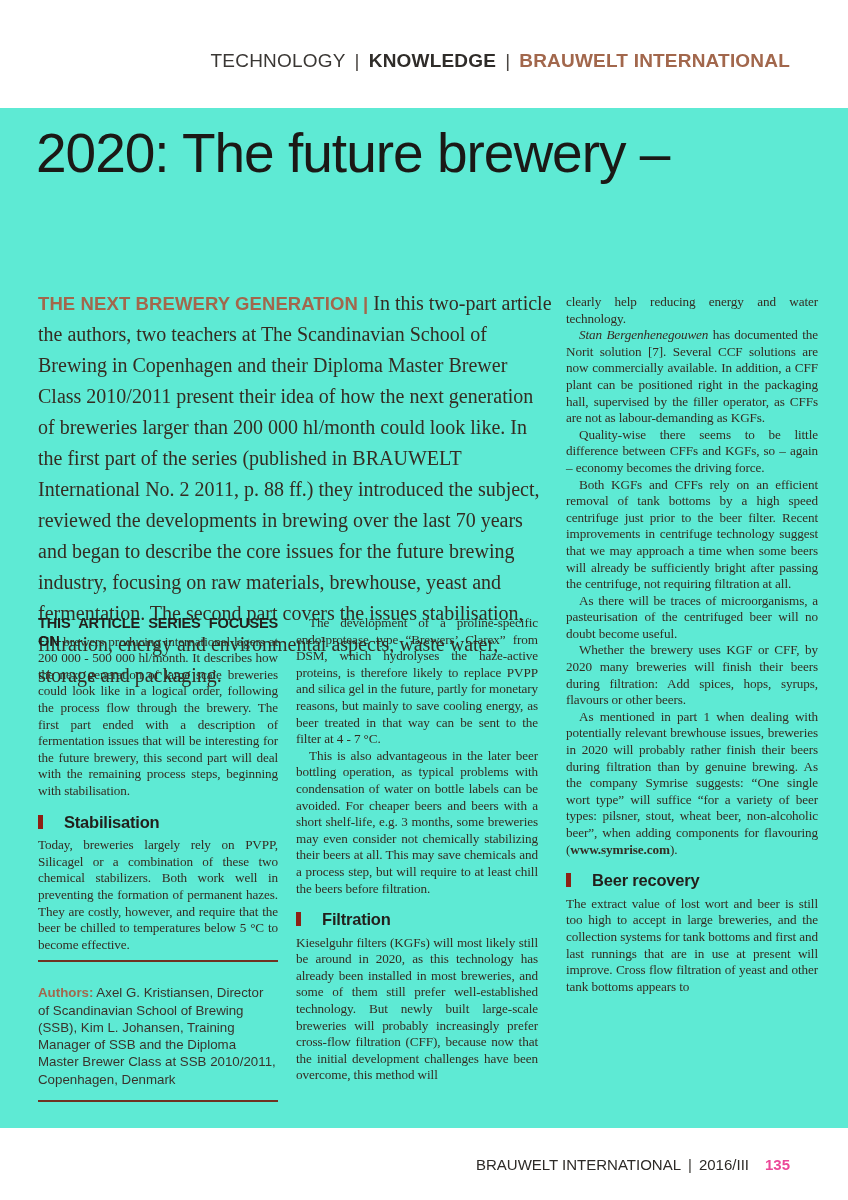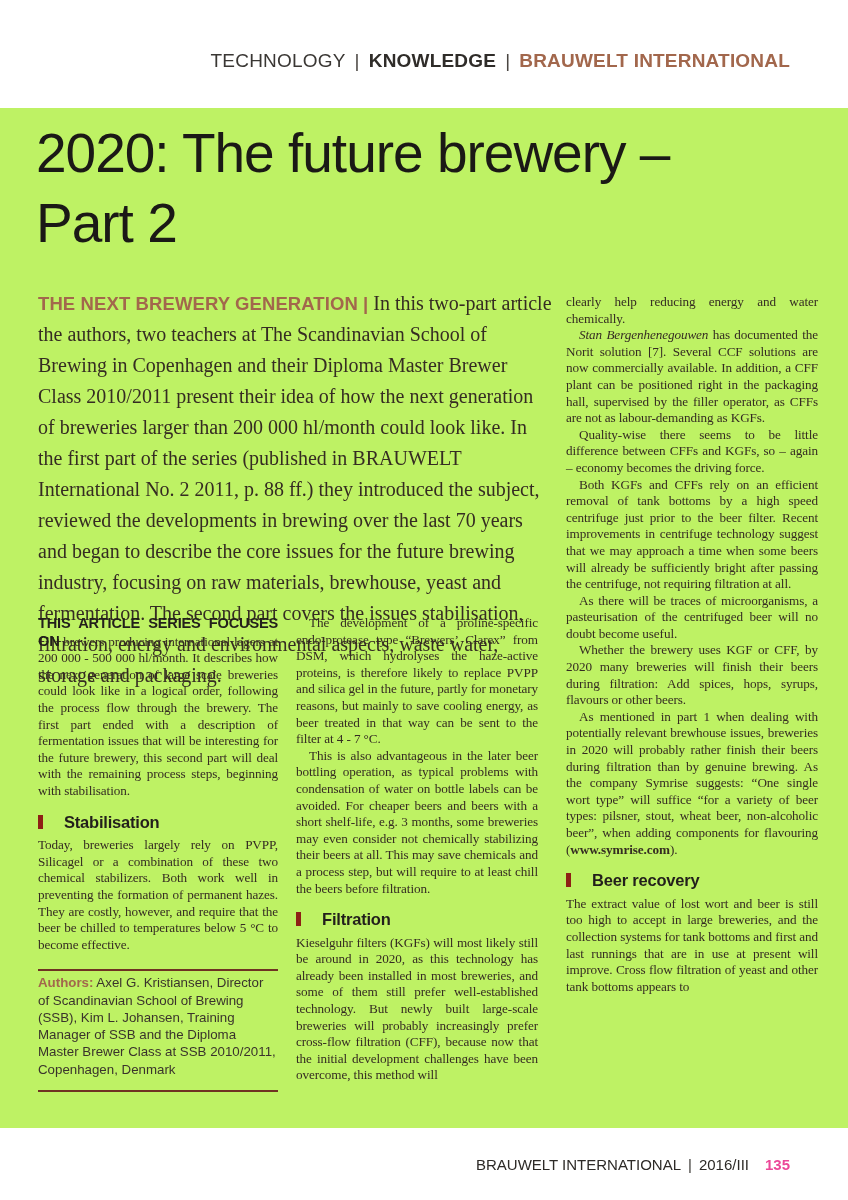--- a/index.html
+++ b/index.html
@@ -16,21 +16,21 @@
     text-align:right; font-size:19px; letter-spacing:0.2px; color:#3a3734;
     white-space:nowrap;
   }
   .header .hsep { margin:0 9px; font-weight:400; color:#4a4642; }
   .header .subsec { font-weight:700; color:#2f2c29; }
   .header .brand { font-weight:700; color:#a2674c; }
 
   
   .band {
     position:absolute; top:108px; left:0; width:848px; height:1020px;
-    background:#bef264; overflow:hidden;
+    background:#5eead4; overflow:hidden;
   }
 
   .title {
     position:absolute; left:36px; top:10px;
     font-size:55px; line-height:70px; font-weight:400;
     color:#1b1916; letter-spacing:-1px;
   }
 
   .lead {
     position:absolute; left:38px; top:180px; width:514px;
@@ -66,23 +66,23 @@
 
   .sec-head {
     display:flex; align-items:center; gap:21px;
     margin:14px 0 7px 0;
     font-family:"Liberation Sans", sans-serif; font-weight:700;
     font-size:16.5px; color:#221f1b; letter-spacing:-0.2px;
   }
   .sec-bar { width:5px; height:14px; background:#8e2015; display:inline-block; flex:0 0 auto; }
 
   .authors {
-    margin-top:16px;
+    margin-top:7px;
     border-top:2px solid #6f3322; border-bottom:2px solid #6f3322;
-    padding:3px 0 12px 0;
+    padding:22px 0 12px 0;
     font-family:"Liberation Sans", sans-serif;
     font-size:13.3px; line-height:17.3px; color:#3a332c;
     text-align:left; letter-spacing:0;
   }
   .authors .alabel { font-weight:700; color:#a2674c; }
 
   .footer {
     position:absolute; top:1156px; right:58px;
     font-size:15px; color:#2d2a27; white-space:nowrap;
   }
@@ -95,21 +95,20 @@
 <div class="page">
 
   <div class="header">
     <span>TECHNOLOGY</span><span class="hsep">|</span><span class="subsec">KNOWLEDGE</span><span class="hsep">|</span><span class="brand">BRAUWELT INTERNATIONAL</span>
   </div>
 
   <div class="band">
 
     <div class="title">
       <div>2020: The future brewery –</div>
-      <div>Part 2</div>
     </div>
 
     <div class="lead">
       <span class="kicker">THE NEXT BREWERY GENERATION</span><span class="lsep">|</span><span>In this two-part article the authors, two teachers at The Scandinavian School of Brewing in Copenhagen and their Diploma Master Brewer Class 2010/2011 present their idea of how the next generation of breweries larger than 200 000 hl/month could look like. In the first part of the series (published in BRAUWELT International No. 2 2011, p. 88 ff.) they introduced the subject, reviewed the developments in brewing over the last 70 years and began to describe the core issues for the future brewing industry, focusing on raw materials, brewhouse, yeast and fermentation. The second part covers the issues stabilisation, filtration, energy and environmental aspects, waste water, storage and packaging.</span>
     </div>
 
     <div class="col col-left">
       <p><span class="intro-kicker">THIS ARTICLE SERIES FOCUSES ON</span><span> brewers producing international lagers at 200 000 - 500 000 hl/month. It describes how the next generation of large scale breweries could look like in a logical order, following the process flow through the brewery. The first part ended with a description of fermentation issues that will be interesting for the future brewery, this second part will deal with the remaining process steps, beginning with stabilisation.</span></p>
       <div class="sec-head">
         <span class="sec-bar"></span>
@@ -125,21 +124,21 @@
       <p class="indent">The development of a proline-specific endo-protease type “Brewers’ Clarex” from DSM, which hydrolyses the haze-active proteins, is therefore likely to replace PVPP and silica gel in the future, partly for monetary reasons, but mainly to save cooling energy, as beer treated in that way can be sent to the filter at 4 - 7 °C.</p>
       <p class="indent">This is also advantageous in the later beer bottling operation, as typical problems with condensation of water on bottle labels can be avoided. For cheaper beers and beers with a short shelf-life, e.g. 3 months, some breweries may even consider not chemically stabilizing their beers at all. This may save chemicals and a process step, but will require to at least chill the beers before filtration.</p>
       <div class="sec-head">
         <span class="sec-bar"></span>
         <span>Filtration</span>
       </div>
       <p>Kieselguhr filters (KGFs) will most likely still be around in 2020, as this technology has already been installed in most breweries, and some of them still prefer well-established technology. But newly built large-scale breweries will probably increasingly prefer cross-flow filtration (CFF), because now that the initial development challenges have been overcome, this method will</p>
     </div>
 
     <div class="col col-right">
-      <p>clearly help reducing energy and water chemically.</p>
+      <p>clearly help reducing energy and water technology.</p>
       <p class="indent"><span class="it">Stan Bergenhenegouwen</span><span> has documented the Norit solution [7]. Several CCF solutions are now commercially available. In addition, a CFF plant can be positioned right in the packaging hall, supervised by the filler operator, as CFFs are not as labour-demanding as KGFs.</span></p>
       <p class="indent">Quality-wise there seems to be little difference between CFFs and KGFs, so – again – economy becomes the driving force.</p>
       <p class="indent">Both KGFs and CFFs rely on an efficient removal of tank bottoms by a high speed centrifuge just prior to the beer filter. Recent improvements in centrifuge technology suggest that we may approach a time when some beers will already be sufficiently bright after passing the centrifuge, not requiring filtration at all.</p>
       <p class="indent">As there will be traces of microorganisms, a pasteurisation of the centrifuged beer will no doubt become useful.</p>
       <p class="indent">Whether the brewery uses KGF or CFF, by 2020 many breweries will finish their beers during filtration: Add spices, hops, syrups, flavours or other beers.</p>
       <p class="indent"><span>As mentioned in part 1 when dealing with potentially relevant brewhouse issues, breweries in 2020 will probably rather finish their beers during filtration than by genuine brewing. As the company Symrise suggests: “One single wort type” will suffice “for a variety of beer types: pilsner, stout, wheat beer, non-alcoholic beer”, when adding components for flavouring (</span><span class="bold">www.symrise.com</span><span>).</span></p>
       <div class="sec-head">
         <span class="sec-bar"></span>
         <span>Beer recovery</span>
       </div>

